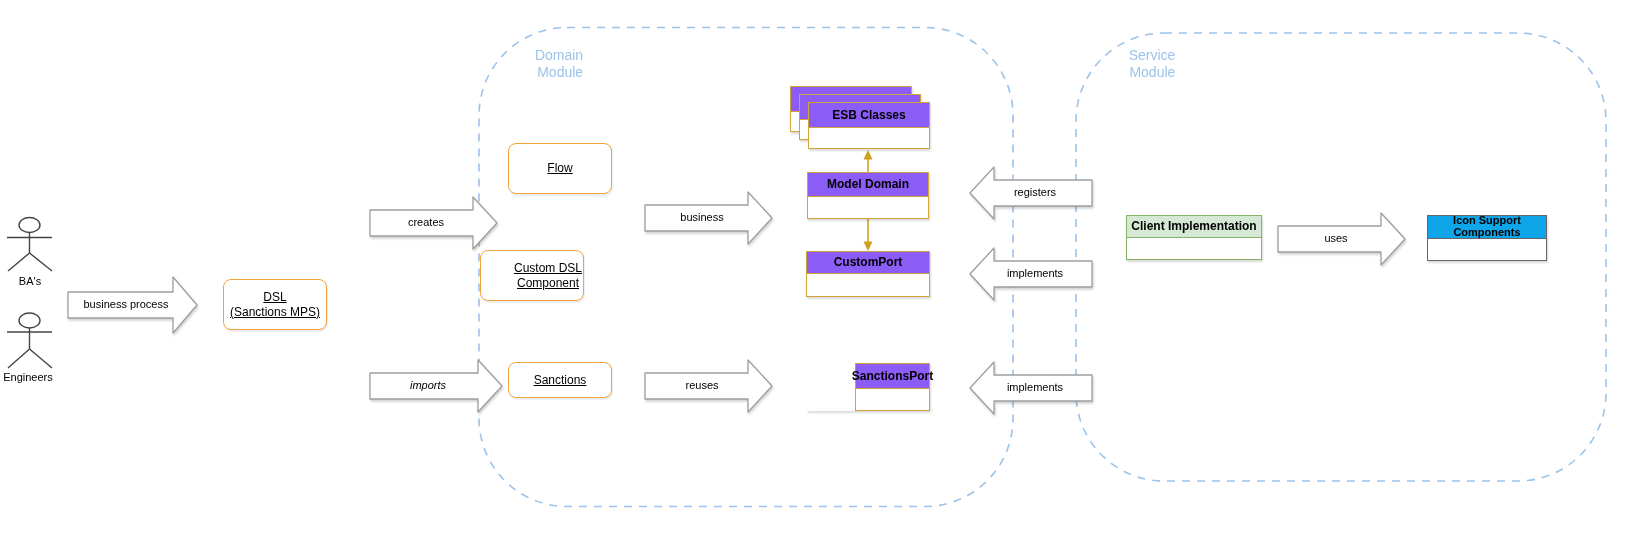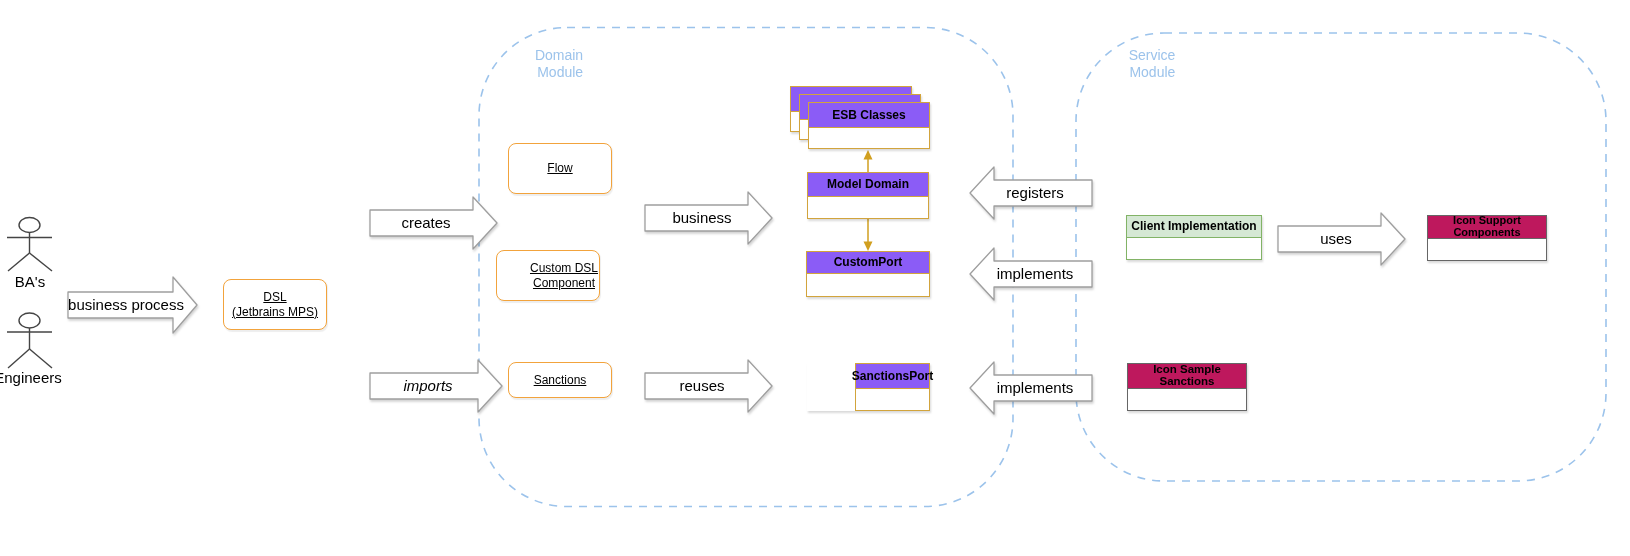--- a/index.html
+++ b/index.html
@@ -8,35 +8,35 @@
     font-family:"Liberation Sans","DejaVu Sans",sans-serif;color:#000;
   }
   #shapes{position:absolute;left:0;top:0;width:1630px;height:556px;}
   .container-outline{fill:none;stroke:#9CC3EB;stroke-width:1.6;stroke-dasharray:8 7;}
   .block-arrow{fill:#ffffff;stroke:#9E9E9E;stroke-width:1.3;stroke-linejoin:round;
     filter:drop-shadow(1px 2px 1px rgba(0,0,0,0.18));}
   .actor{stroke:#444;stroke-width:1.4;fill:none;}
   .actor ellipse{fill:#fff;}
   .conn{stroke:#D19F1F;stroke-width:1.5;fill:none;}
   .conn-head{fill:#D19F1F;stroke:none;}
-  .lbl{position:absolute;transform:translate(-50%,-50%);font-size:15px;line-height:1.2;
+  .lbl{position:absolute;transform:translate(-50%,-50%);font-size:11px;line-height:1.2;
     white-space:nowrap;color:#000;}
   .module-label{color:#9CC3EB;font-size:14px;text-align:right;white-space:pre-line;}
   .rbox{position:absolute;box-sizing:border-box;border:1.5px solid #F2A33C;border-radius:8px;
     background:#fff;display:flex;align-items:center;justify-content:center;text-align:center;
     font-size:12px;line-height:1.25;white-space:pre-line;box-shadow:1px 1.5px 1px rgba(0,0,0,0.07);text-decoration:underline;}
   .cbox{position:absolute;box-sizing:border-box;box-shadow:1px 2px 2px rgba(0,0,0,0.15);}
   .cbox .hd{box-sizing:border-box;display:flex;align-items:center;justify-content:center;
     text-align:center;font-weight:bold;font-size:12px;line-height:1.04;white-space:pre-line;}
   .cbox .bd{box-sizing:border-box;background:#fff;}
   .orange .hd{background:#8b5cf6;border:1.4px solid #D2A43C;}
   .orange .bd{border:1.4px solid #D2A43C;border-top:none;}
   .green .hd{background:#D5E8D4;border:1.4px solid #82B366;}
   .green .bd{border:1.4px solid #82B366;border-top:none;}
-  .gray .hd{background:#be185d;border:1.3px solid #666666;}
+  .gray .hd{background:#0ea5e9;border:1.3px solid #666666;}
   .gray .bd{border:1.3px solid #666666;border-top:none;}
   .gray .hd.small{font-size:11px;line-height:1.05;}
 </style>
 </head>
 <body>
 
 <div id="canvas">
 
   <svg id="shapes" viewBox="0 0 1630 556" xmlns="http://www.w3.org/2000/svg">
 
@@ -90,23 +90,23 @@
   <div class="lbl" style="left:426px;top:223px;">creates</div>
   <div class="lbl" style="left:428px;top:386px;font-style:italic;">imports</div>
   <div class="lbl" style="left:702px;top:218px;">business</div>
   <div class="lbl" style="left:702px;top:386px;">reuses</div>
   <div class="lbl" style="left:1035px;top:193px;">registers</div>
   <div class="lbl" style="left:1035px;top:274px;">implements</div>
   <div class="lbl" style="left:1035px;top:388px;">implements</div>
   <div class="lbl" style="left:1336px;top:239px;">uses</div>
 
   <div class="rbox" style="left:223px;top:279px;width:104px;height:51px;">DSL
-(Jetbrains MPS)</div>
+(Sanctions MPS)</div>
   <div class="rbox" style="left:508px;top:143px;width:104px;height:51px;">Flow</div>
-  <div class="rbox" style="left:496px;top:250px;width:104px;height:51px;padding-left:32px;">Custom DSL
+  <div class="rbox" style="left:480px;top:250px;width:104px;height:51px;padding-left:32px;">Custom DSL
 Component</div>
   <div class="rbox" style="left:508px;top:362px;width:104px;height:36px;">Sanctions</div>
 
   <div class="cbox orange" style="left:790px;top:86px;width:122px;">
     <div class="hd" style="height:26px;">ESB Classes</div>
     <div class="bd" style="height:20px;"></div>
   </div>
   <div class="cbox orange" style="left:799px;top:94px;width:122px;">
     <div class="hd" style="height:26px;">ESB Classes</div>
     <div class="bd" style="height:20px;"></div>
@@ -126,23 +126,19 @@
   </div>
   <div class="cbox orange" style="left:807px;top:363px;width:123px;padding-left:48px;">
     <div class="hd" style="height:26px;">SanctionsPort</div>
     <div class="bd" style="height:22px;"></div>
   </div>
 
   <div class="cbox green" style="left:1126px;top:215px;width:136px;">
     <div class="hd" style="height:23px;">Client Implementation</div>
     <div class="bd" style="height:22px;"></div>
   </div>
-  <div class="cbox gray" style="left:1127px;top:363px;width:120px;">
-    <div class="hd" style="height:26px;font-size:11.5px;">Icon Sample Sanctions</div>
-    <div class="bd" style="height:22px;"></div>
-  </div>
   <div class="cbox gray" style="left:1427px;top:215px;width:120px;">
     <div class="hd small" style="height:24px;">Icon Support
 Components</div>
     <div class="bd" style="height:22px;"></div>
   </div>
 
 </div>
 
 </body></html>

